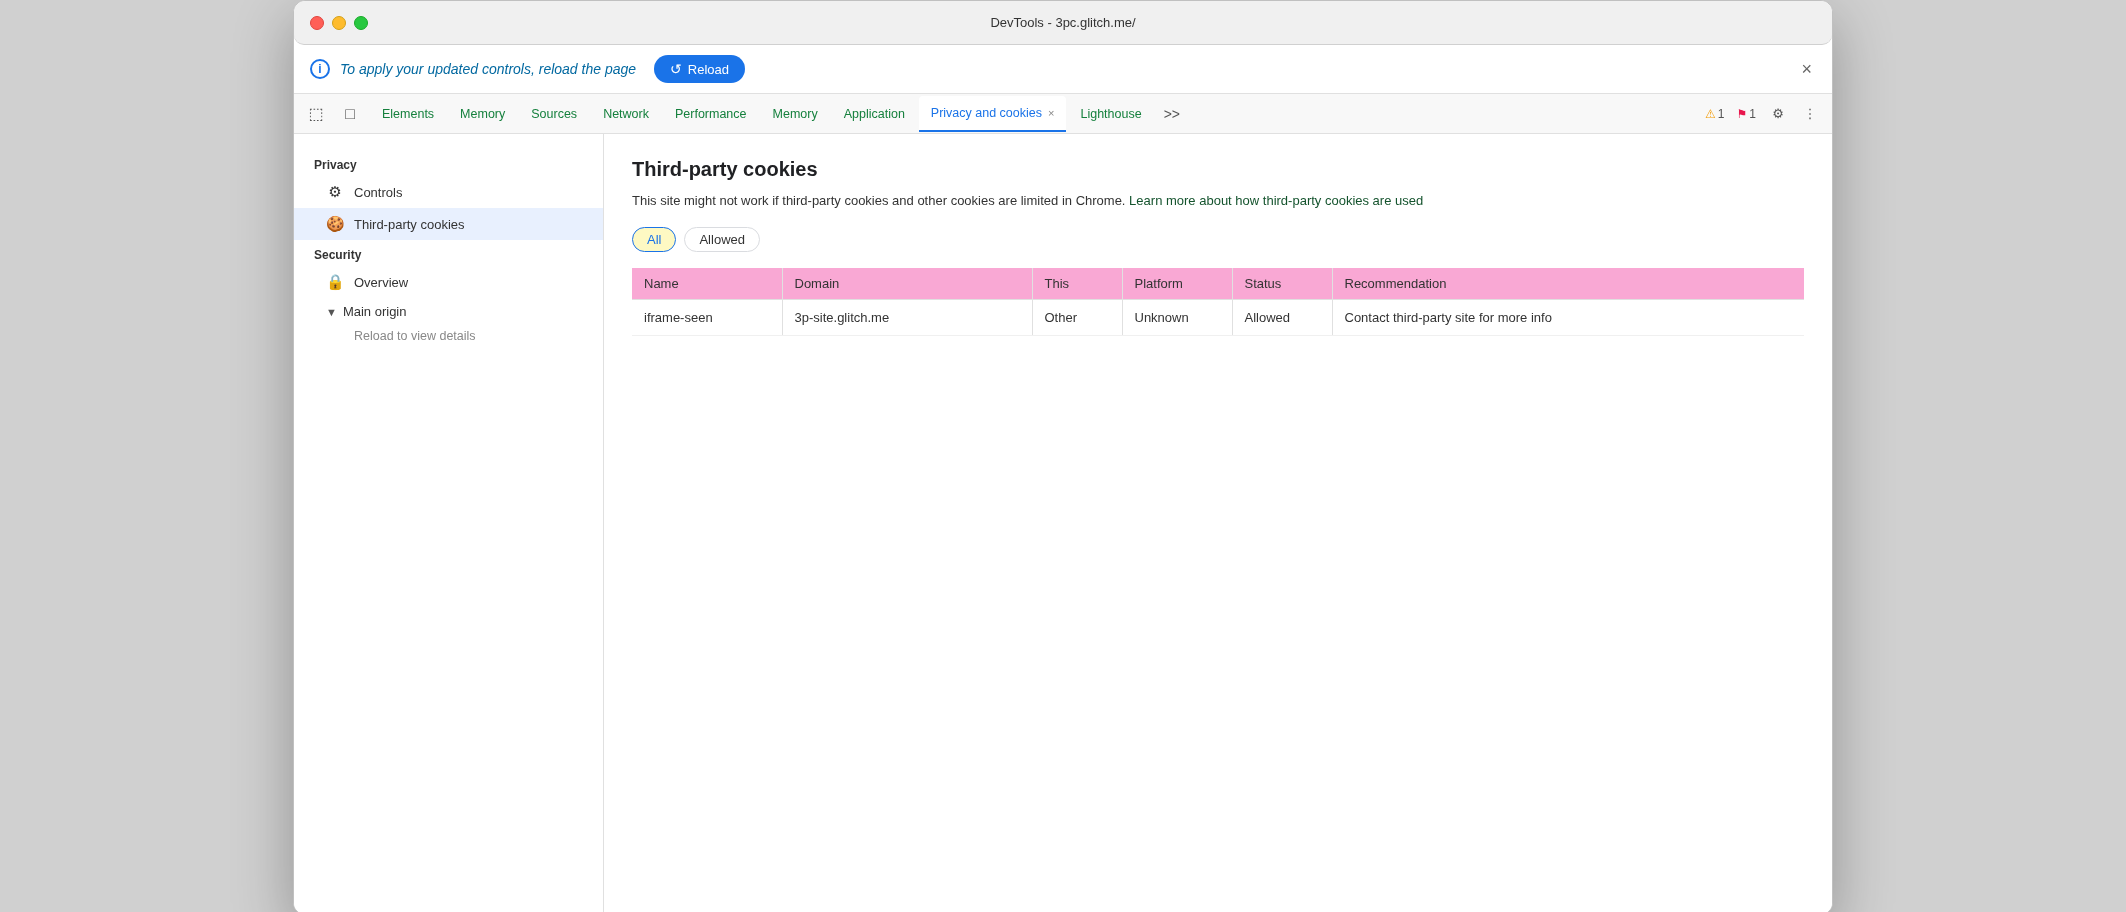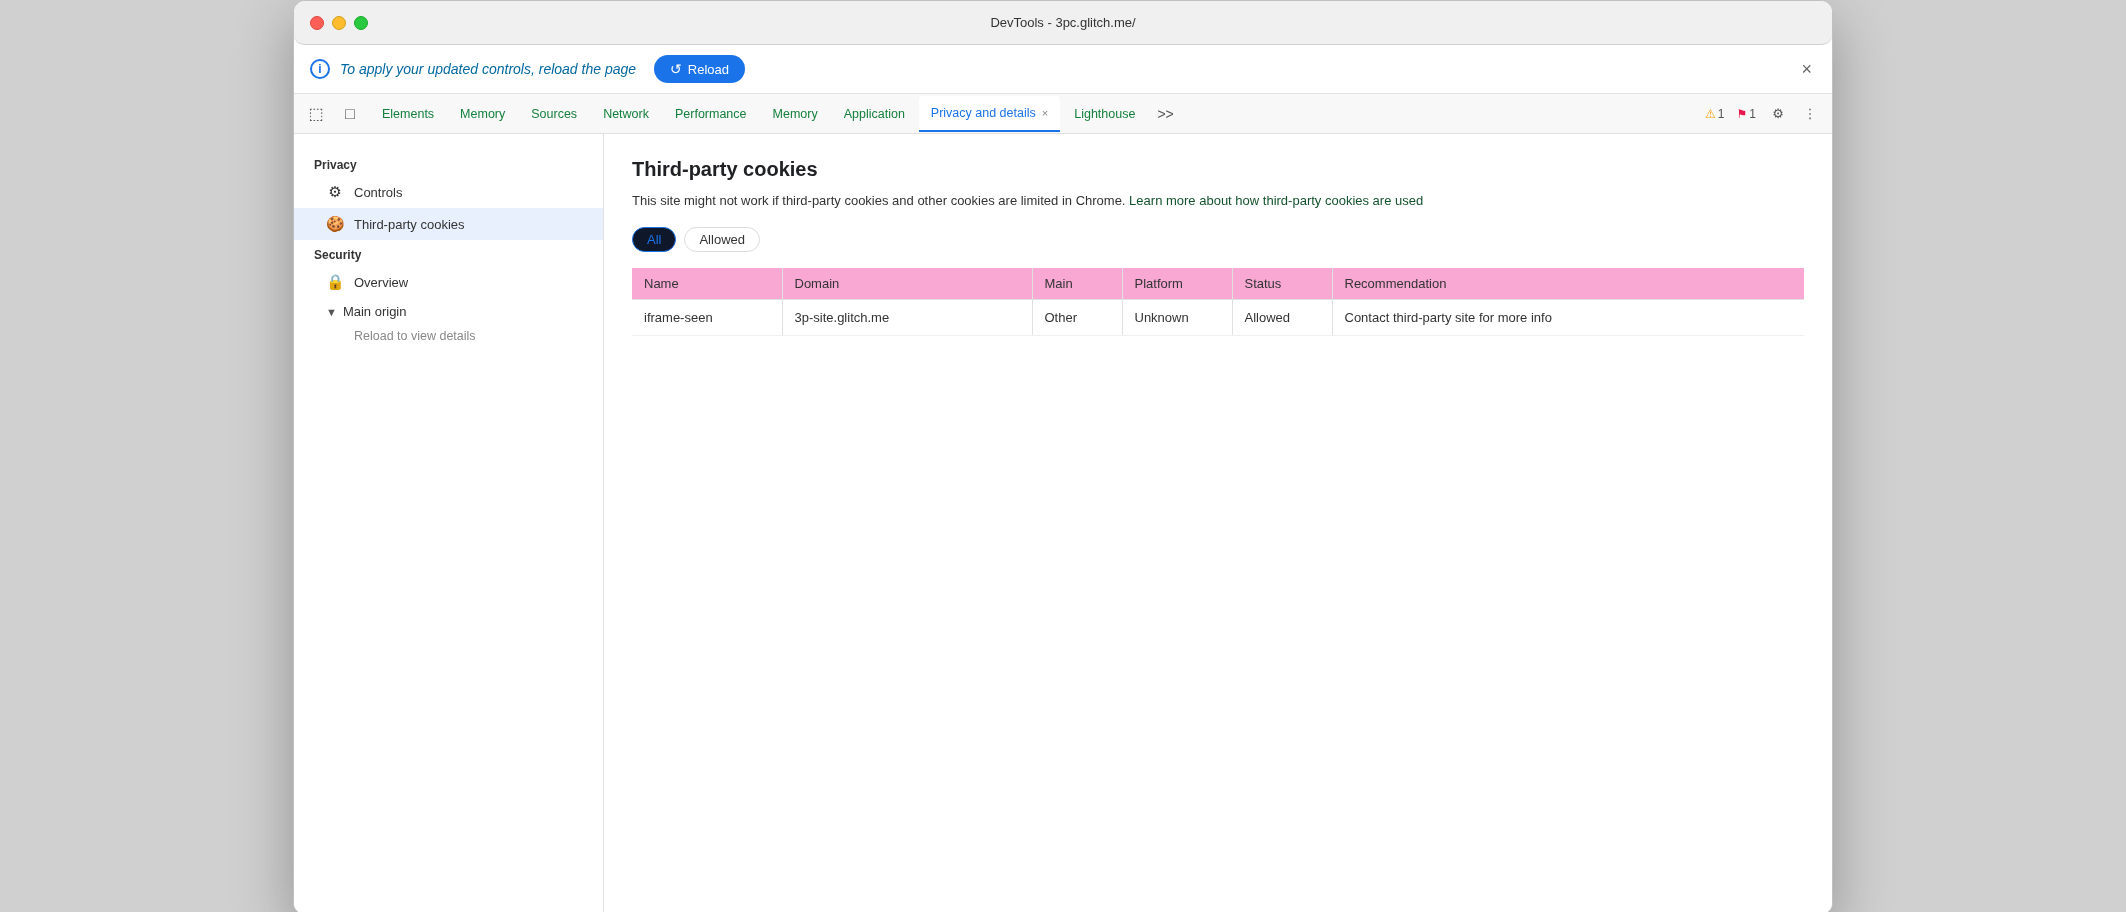--- a/index.html
+++ b/index.html
@@ -262,21 +262,21 @@
     .filter-btn {
       padding: 4px 14px;
       border-radius: 20px;
       border: 1px solid #dadce0;
       background: #fff;
       font-size: 13px;
       color: #333;
       cursor: pointer;
     }
     .filter-btn.active {
-      background: #0f172a;
+      background: #fef9c3;
       border-color: #1a73e8;
       color: #1a73e8;
     }
     .data-table {
       width: 100%;
       border-collapse: collapse;
       font-size: 13px;
     }
     .data-table th {
       text-align: left;
@@ -349,21 +349,21 @@
     <div class="tab">
       <span>Performance</span>
     </div>
     <div class="tab">
       <span>Memory</span>
     </div>
     <div class="tab">
       <span>Application</span>
     </div>
     <div class="tab active">
-      <span>Privacy and details</span>
+      <span>Privacy and cookies</span>
       <span class="tab-close">×</span>
     </div>
     <div class="tab">
       <span>Lighthouse</span>
     </div>
     <div class="tab-more">&gt;&gt;</div>
 
     <div class="tab-spacer"></div>
 
     <div class="tab-actions">
@@ -422,21 +422,21 @@
       <div class="filter-bar">
         <button class="filter-btn active">All</button>
         <button class="filter-btn">Allowed</button>
       </div>
 
       <table class="data-table">
         <thead>
           <tr>
             <th class="col-name">Name</th>
             <th class="col-domain">Domain</th>
-            <th class="col-type">Main</th>
+            <th class="col-type">This</th>
             <th class="col-platform">Platform</th>
             <th class="col-status">Status</th>
             <th class="col-recommendation">Recommendation</th>
           </tr>
         </thead>
         <tbody>
           <tr class="table-row">
             <td>iframe-seen</td>
             <td>3p-site.glitch.me</td>
             <td>Other</td>

